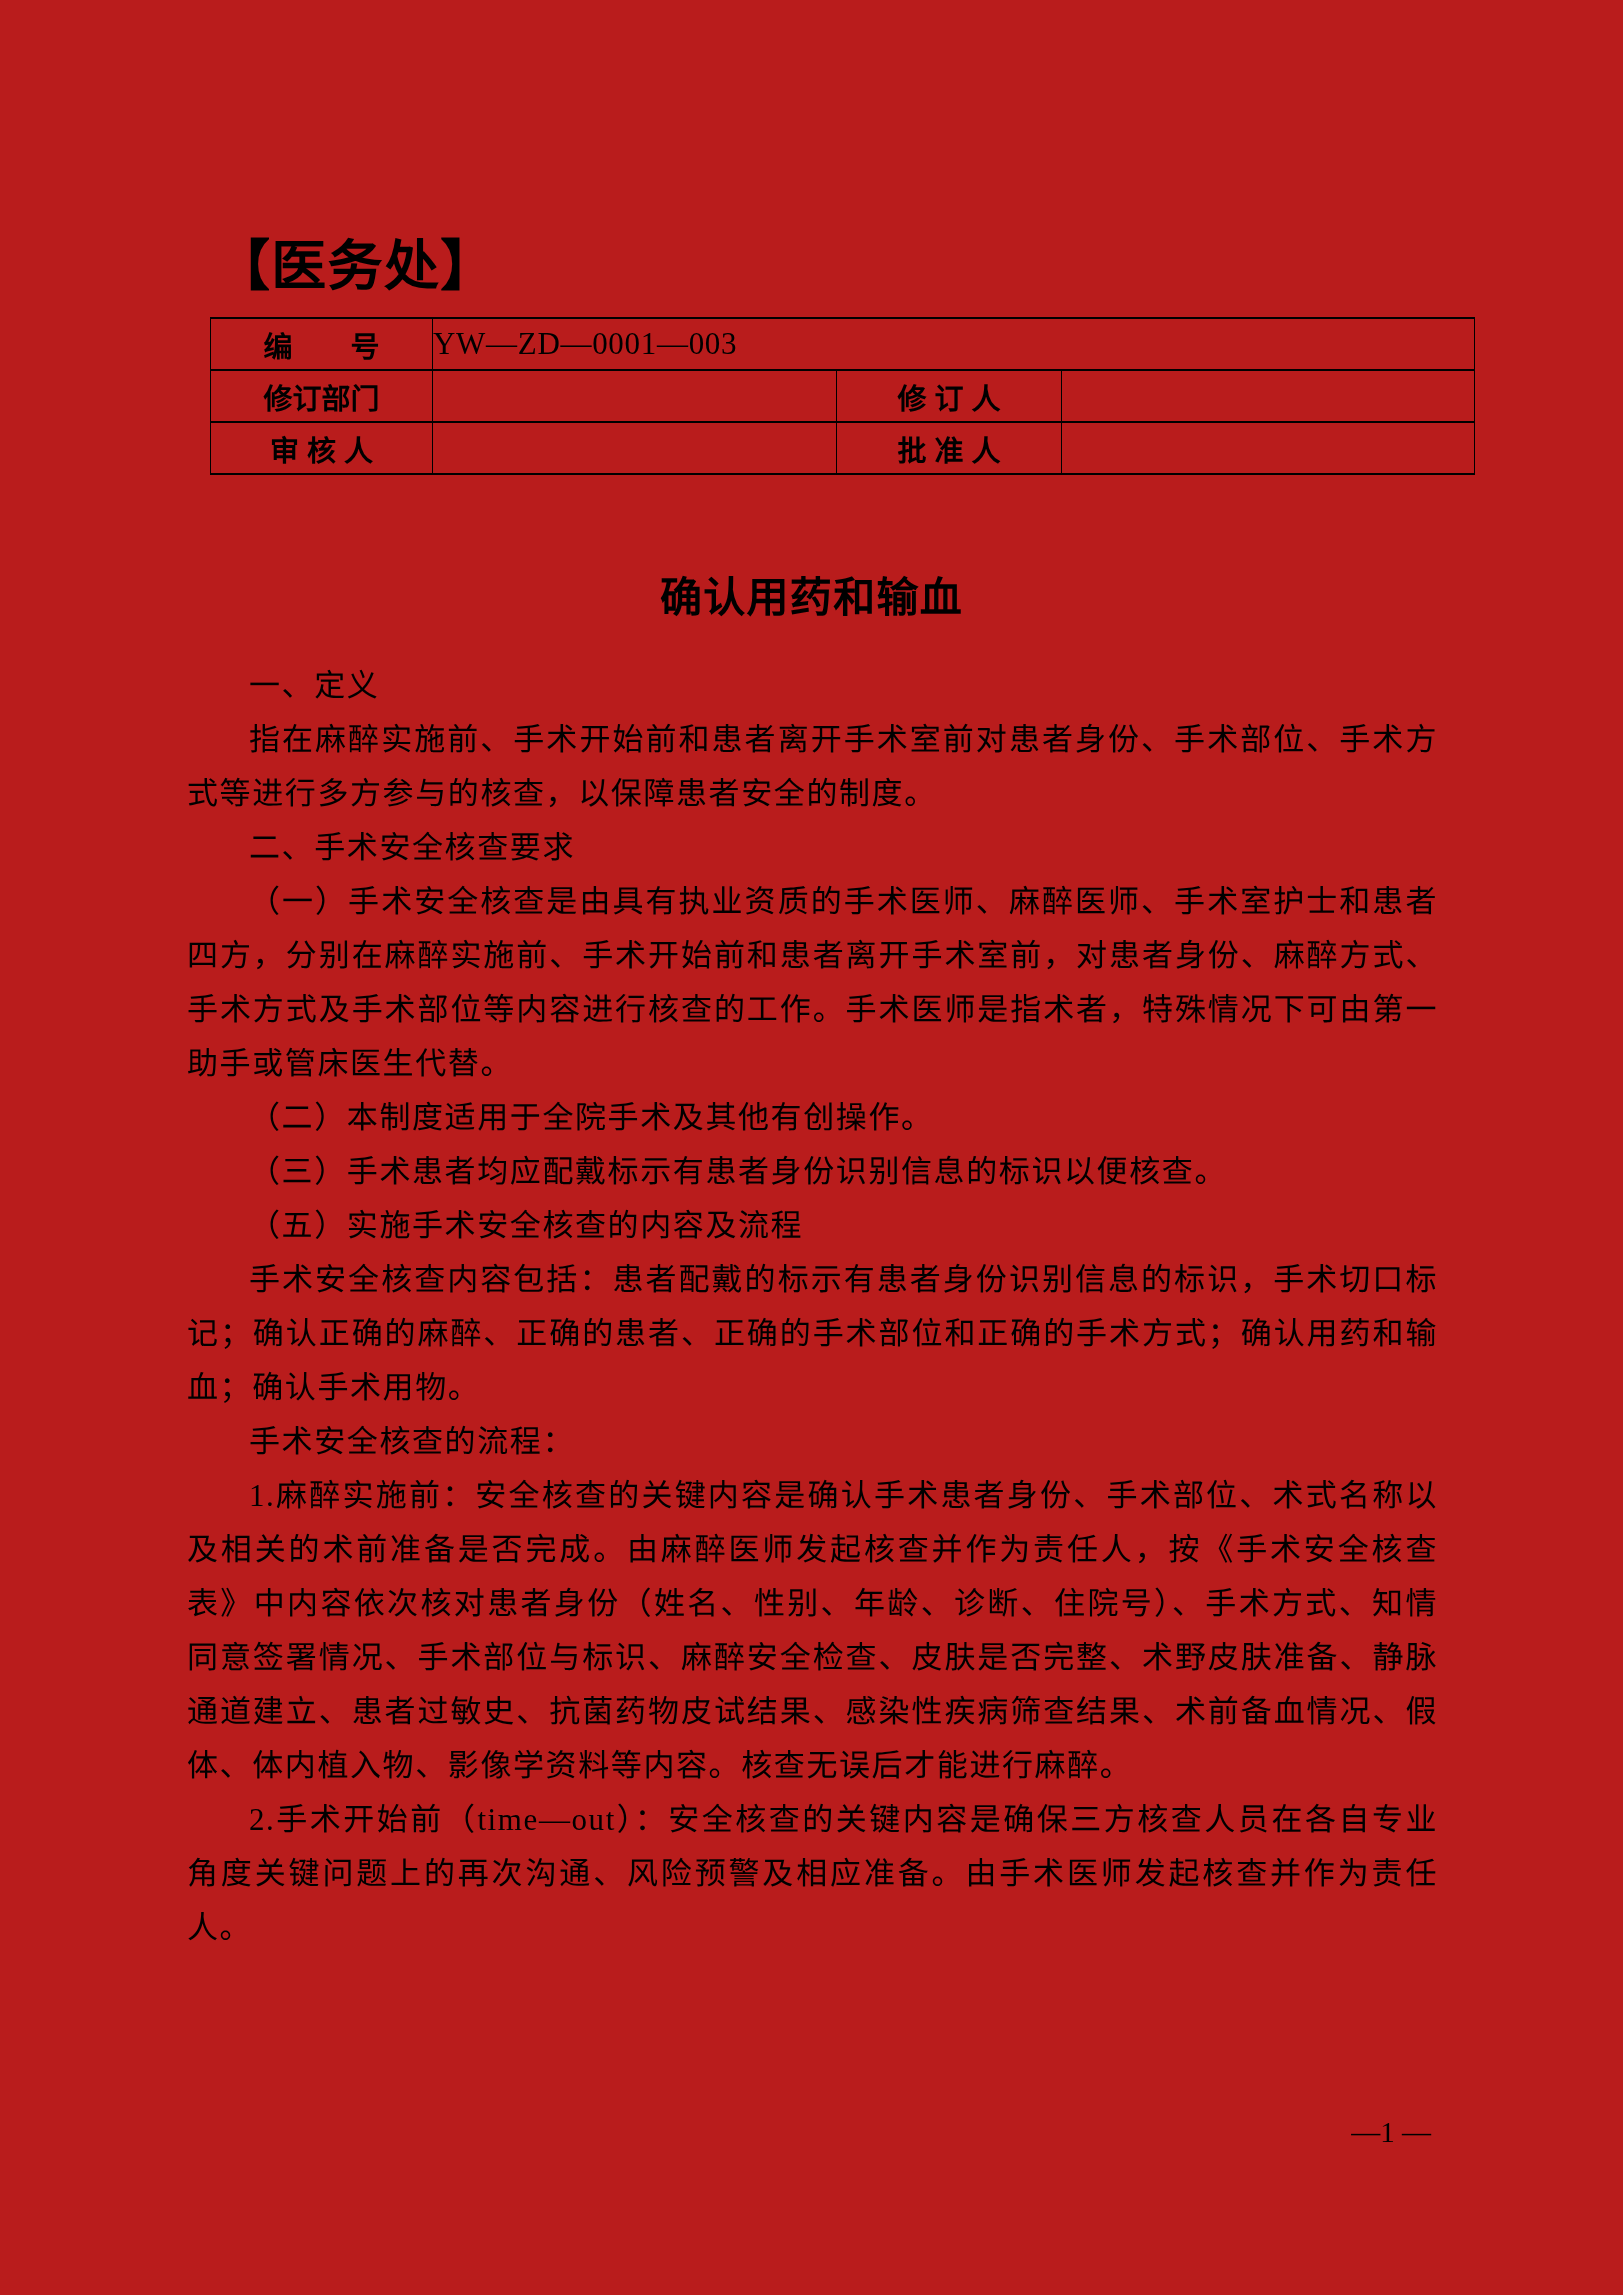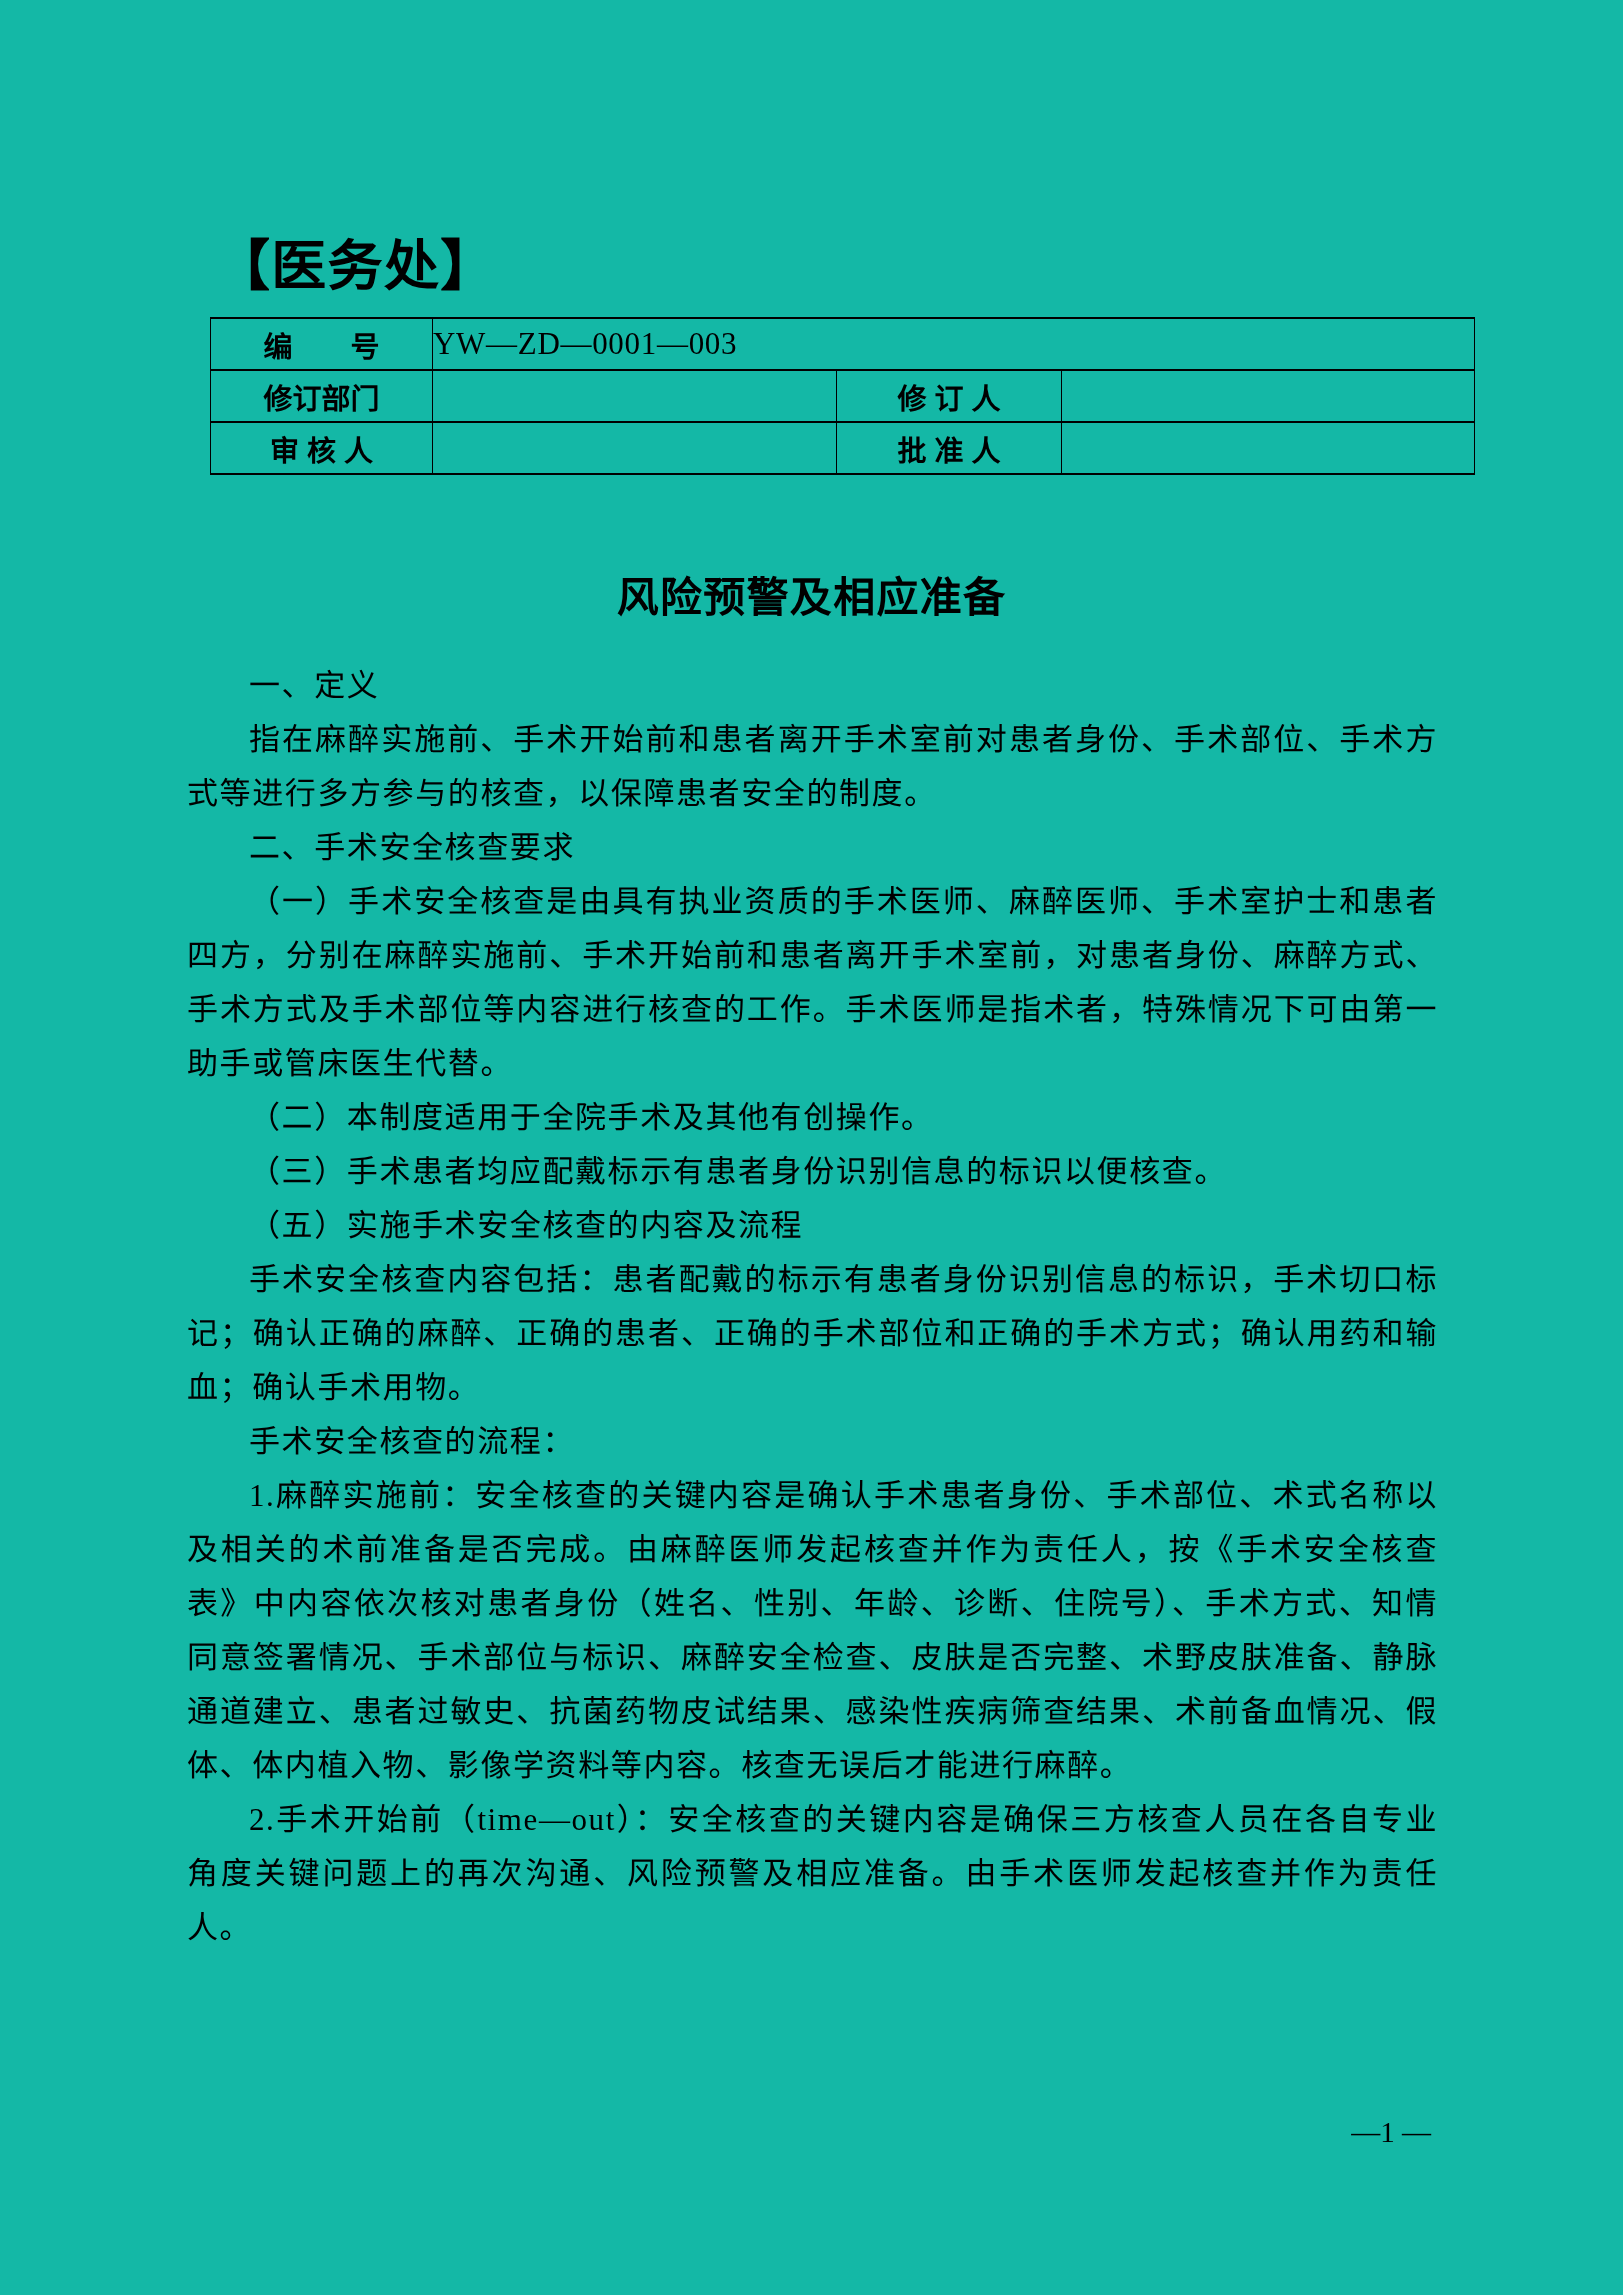--- a/index.html
+++ b/index.html
@@ -1,20 +1,20 @@
 <!DOCTYPE html>
 <html lang="zh-CN" style="font-size:10.5px"><head>
 <meta charset="utf-8">
 <style>
   html,body{margin:0;padding:0;background:#888;}
   .page{
     position:relative;
     width:1623px;height:2295px;
     margin:0 auto;
-    background:#14b8a6;
+    background:#b91c1c;
     color:#000;
     overflow:hidden;
     font-family:"Liberation Serif","DejaVu Serif",serif;
   }
   
   .dept-header{
     position:absolute;left:215px;top:234px;
     font-family:"Liberation Sans","DejaVu Sans",sans-serif;
     font-weight:700;
     font-size:55px;line-height:65px;
@@ -111,21 +111,21 @@
     </tr>
     <tr>
       <td class="lbl">审 核 人</td>
       <td class="val"></td>
       <td class="lbl">批 准 人</td>
       <td class="val"></td>
     </tr>
   </tbody>
     </table>
 
-  <div class="doc-title">风险预警及相应准备</div>
+  <div class="doc-title">确认用药和输血</div>
 
   <div class="body-text">
     <p>一、定义</p>
     <p>指在麻醉实施前、手术开始前和患者离开手术室前对患者身份、手术部位、手术方式等进行多方参与的核查，以保障患者安全的制度。</p>
     <p>二、手术安全核查要求</p>
     <p>（一）手术安全核查是由具有执业资质的手术医师、麻醉医师、手术室护士和患者四方，分别在麻醉实施前、手术开始前和患者离开手术室前，对患者身份、麻醉方式、手术方式及手术部位等内容进行核查的工作。手术医师是指术者，特殊情况下可由第一助手或管床医生代替。</p>
     <p>（二）本制度适用于全院手术及其他有创操作。</p>
     <p>（三）手术患者均应配戴标示有患者身份识别信息的标识以便核查。</p>
     <p>（五）实施手术安全核查的内容及流程</p>
     <p>手术安全核查内容包括：患者配戴的标示有患者身份识别信息的标识，手术切口标记；确认正确的麻醉、正确的患者、正确的手术部位和正确的手术方式；确认用药和输血；确认手术用物。</p>

